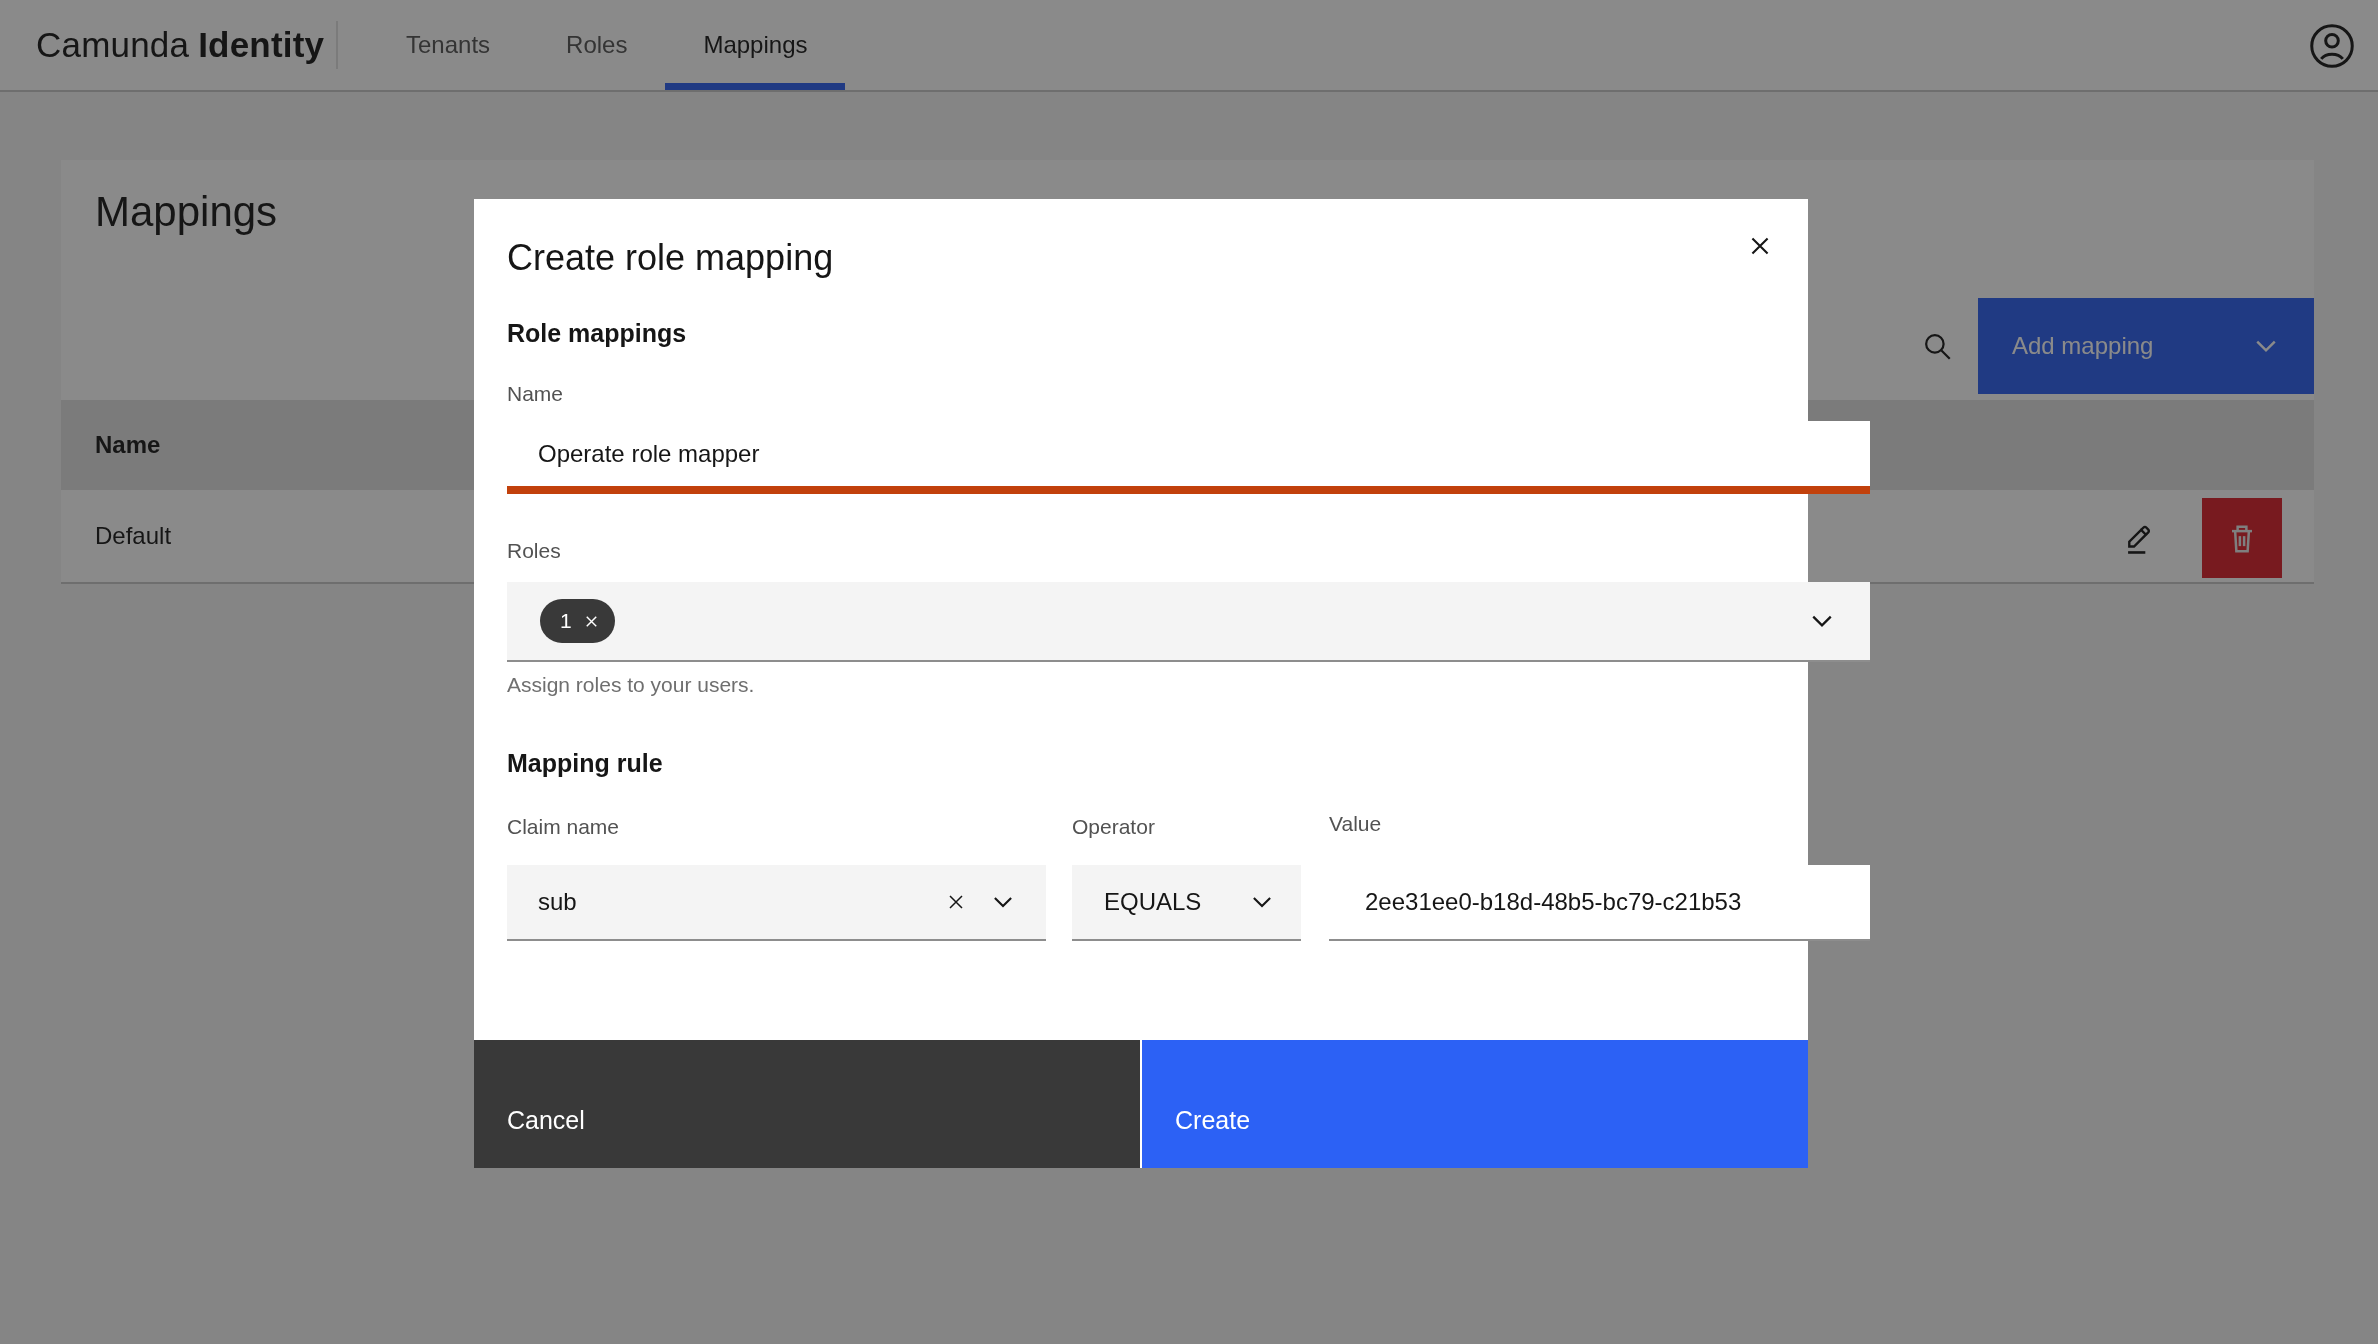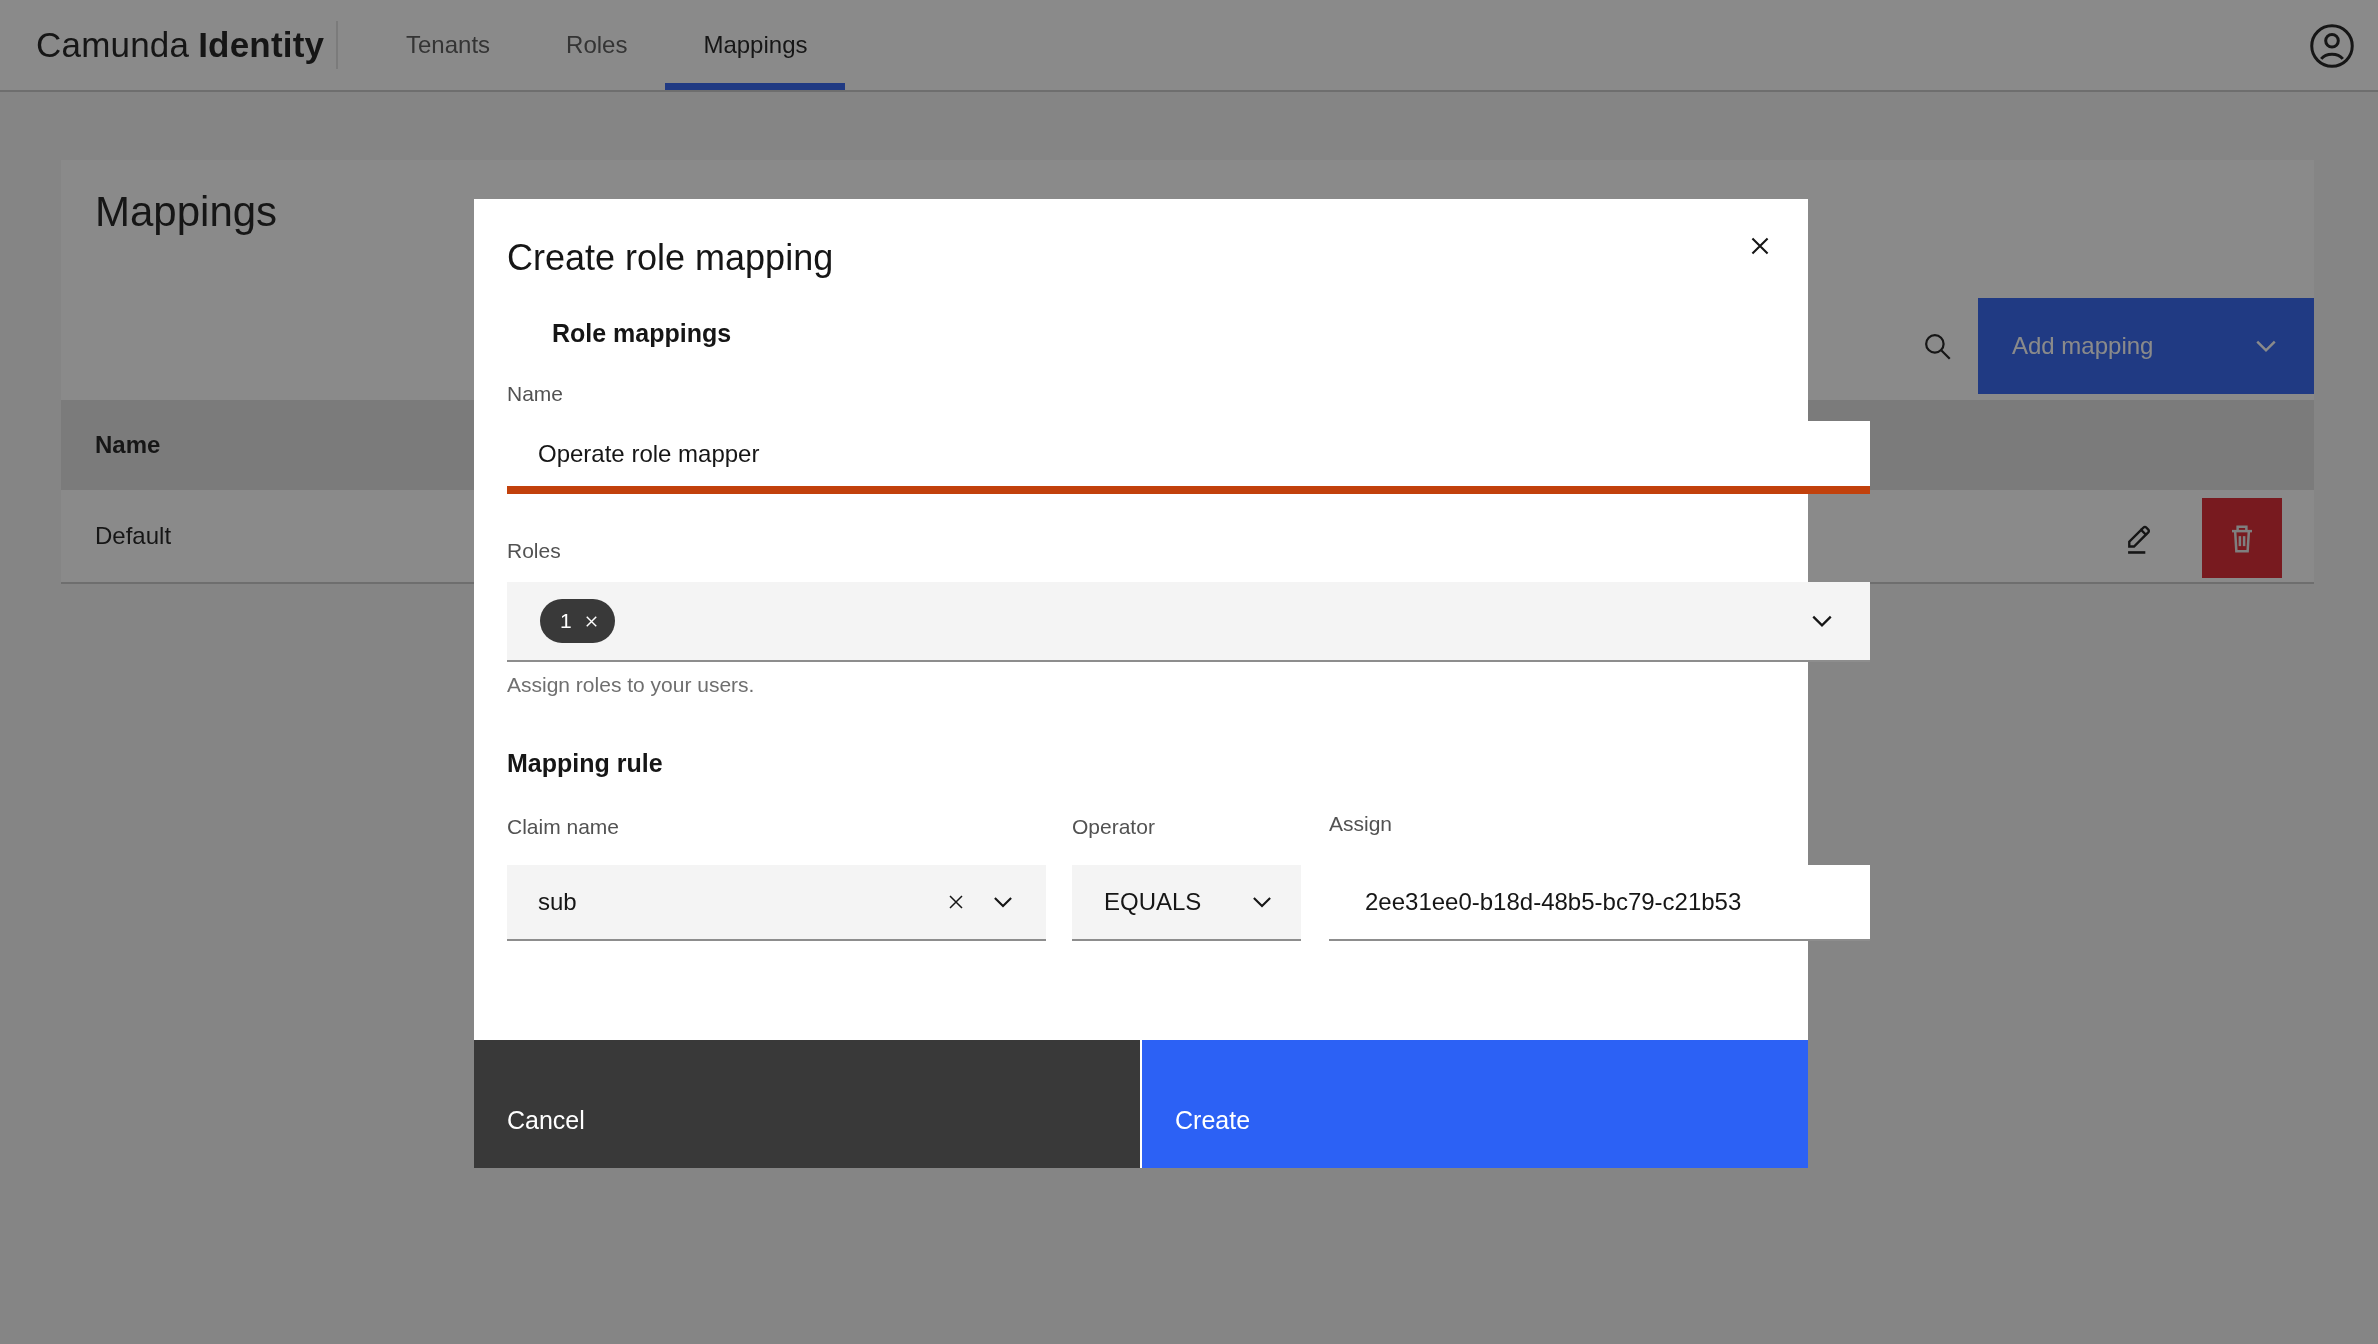--- a/index.html
+++ b/index.html
@@ -70,21 +70,21 @@
   .modal {
     position:absolute; left:474px; top:199px; width:1334px; height:969px;
     background:#ffffff; z-index:20;
   }
   .modal-close {
     position:absolute; top:22px; right:23px; width:50px; height:50px;
     background:none; border:none; cursor:pointer; display:flex; align-items:center; justify-content:center;
   }
   .modal-title { position:absolute; left:33px; top:38px; font-size:36px; font-weight:400; color:#161616; }
   .section-heading { position:absolute; left:33px; font-size:25px; font-weight:700; color:#161616; }
-  .sh-role-mappings { top:120px;margin-left:45px; }
+  .sh-role-mappings { top:120px; }
   .sh-mapping-rule { top:550px; }
   .field-label { position:absolute; font-size:21px; color:#525252; }
   .name-label { left:33px; top:183px; }
   .name-input {
     position:absolute; left:33px; top:222px; width:1363px; height:73px;
     background:#ffffff; border:none; border-bottom:8px solid #c2410c; outline:none;
     font-size:24px; color:#161616; padding:0 16px 0 31px; font-family:inherit;
   }
   .roles-label { left:33px; top:340px; }
   .roles-field {
@@ -252,21 +252,21 @@
         <polyline points="3,5.5 8,10.5 13,5.5" stroke="#161616" stroke-width="1.3"></polyline>
       </svg>
     </span>
   </div>
   <div class="roles-helper">Assign roles to your users.</div>
 
   <h3 class="section-heading sh-mapping-rule">Mapping rule</h3>
 
   <label class="field-label rule-row-label claim-label">Claim name</label>
   <label class="field-label rule-row-label operator-label">Operator</label>
-  <label class="field-label value-label">Assign</label>
+  <label class="field-label value-label">Value</label>
 
   <div class="claim-field">
     <input class="combo-input" type="text" value="sub" style="">
     <button class="combo-clear">
       <span>
         <svg width="24" height="24" viewBox="0 0 24 24" fill="none">
           <path d="M6 6 L18 18 M18 6 L6 18" stroke="#161616" stroke-width="1.5"></path>
         </svg>
       </span>
     </button>

